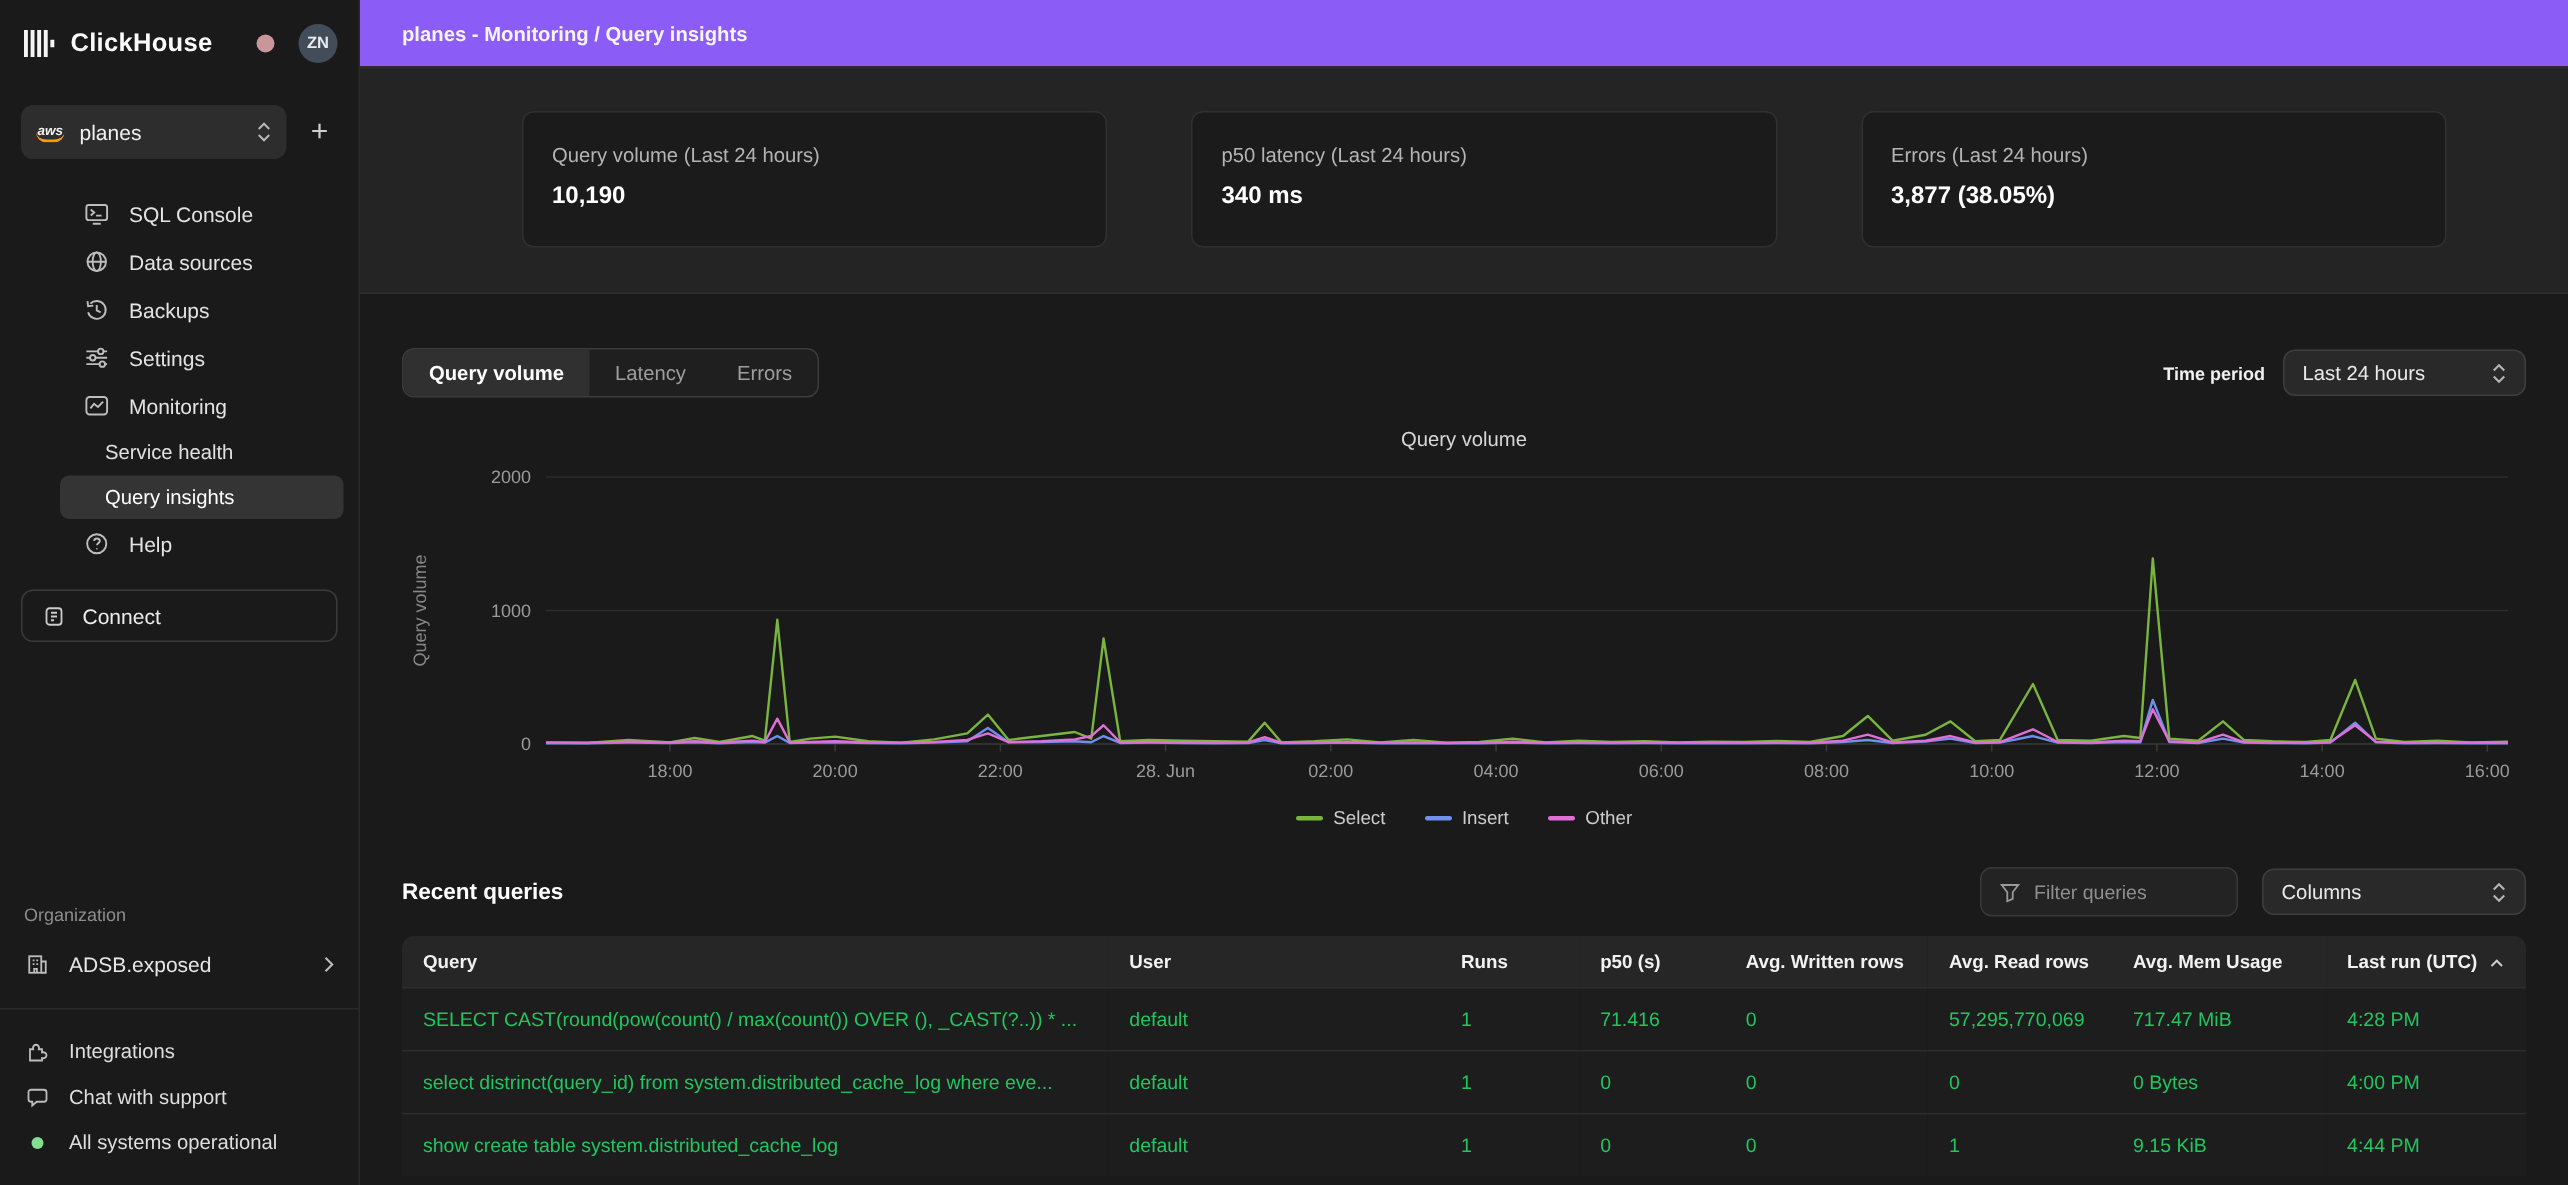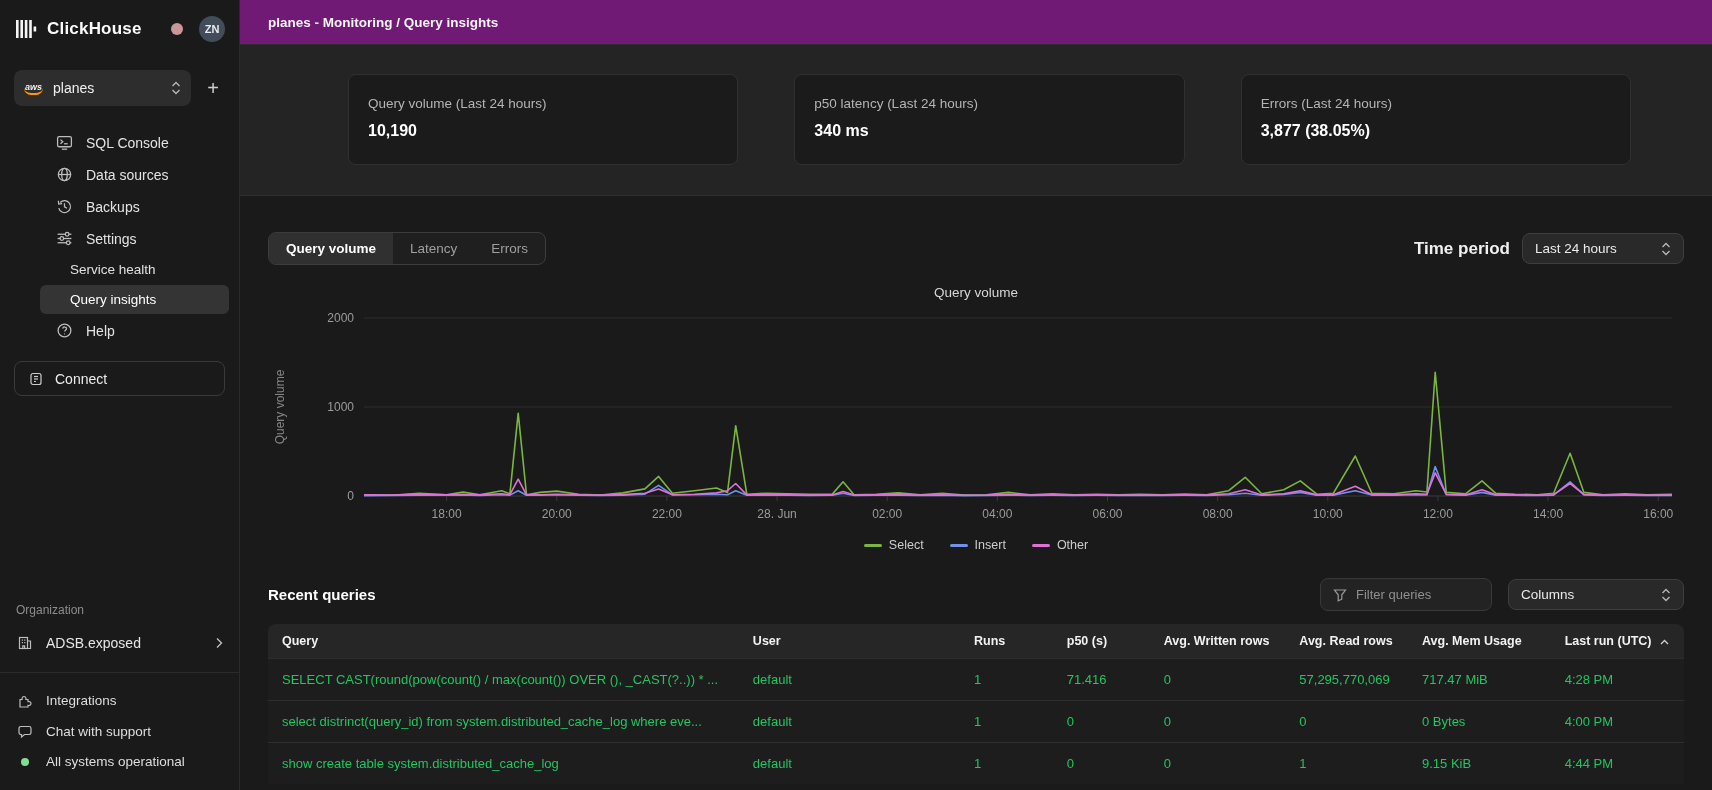--- a/index.html
+++ b/index.html
@@ -42,37 +42,37 @@
   .sidebar-spacer { flex:1; }
   .org-label { font-size:12px; color:#8d8d8d; padding:0 16px; margin-bottom:10px; }
   .org-item { display:flex; align-items:center; gap:13px; padding:7px 16px; color:#e6e6e6; cursor:pointer; }
   .org-chevron { margin-left:auto; }
   .side-divider { height:1px; background:#2b2b2c; margin:14px 0 12px 0; }
   .foot-item { display:flex; align-items:center; gap:13px; padding:7px 16px; color:#dedede; cursor:pointer; font-size:13.5px; }
   .status-dot { width:8px; height:8px; border-radius:50%; background:#83de92; margin:0 4.5px; }
 
   
   .main { flex:1; display:flex; flex-direction:column; height:100%; overflow:hidden; }
-  .topbar { height:45px; min-height:45px; background:#701a75; border-bottom:1px solid #2c2c2d;
+  .topbar { height:45px; min-height:45px; background:#8b5cf6; border-bottom:1px solid #2c2c2d;
     display:flex; align-items:center; padding:0 28px; }
   .page-title { font-size:13.5px; font-weight:700; color:#f5f5f5; }
 
   .metrics-strip { background:#242425; border-bottom:1px solid #2e2e2f; padding:29px 81px 30px 108px;
     display:flex; gap:56px; }
   .metric-card { flex:1; background:#1b1b1c; border:1px solid #303031; border-radius:8px; padding:21px 19px 24px 19px; }
   .metric-label { font-size:13.5px; color:#b4b4b4; margin-bottom:11px; }
   .metric-value { font-size:16px; font-weight:700; color:#ffffff; }
 
   .content { flex:1; padding:0 28px; background:#1a1a1b; overflow:hidden; }
   .controls-row { margin-top:36px; display:flex; align-items:center; justify-content:space-between; }
   .tab-group { display:inline-flex; border:1px solid #3c3c3d; border-radius:8px; overflow:hidden; background:#1f1f20; }
   .tab { padding:8px 17px; font-size:13.5px; color:#9e9e9e; cursor:pointer; }
   .tab.active { background:#303031; color:#ffffff; font-weight:700; }
   .time-period { display:flex; align-items:center; gap:12px; }
-  .time-period-label { font-size:17px; font-weight:700; color:#f0f0f0; }
+  .time-period-label { font-size:12px; font-weight:700; color:#f0f0f0; }
   .select-box { display:flex; align-items:center; justify-content:space-between; gap:10px;
     background:#29292a; border:1px solid #3e3e3f; border-radius:8px; padding:7px 12px;
     font-size:13.5px; color:#eaeaea; cursor:pointer; }
   .select-box.w160 { width:162px; }
   .select-box.w175 { width:176px; }
 
   .chart-title { text-align:center; font-size:13.5px; color:#d6d6d6; margin-top:20px; }
   .chart-svg { margin-top:4px; }
   .chart-legend { display:flex; justify-content:center; gap:26px; margin-top:2px; }
   .legend-item { display:flex; align-items:center; gap:7px; cursor:pointer; }
@@ -168,20 +168,29 @@
         <svg width="17" height="17" viewBox="0 0 16 16" fill="none" stroke="#bdbdbd" stroke-width="1.2">
           <line x1="1.5" y1="4" x2="14.5" y2="4"></line>
             <circle cx="10.5" cy="4" r="1.7" fill="#1a1a1b"></circle>
           <line x1="1.5" y1="8" x2="14.5" y2="8"></line>
             <circle cx="5.5" cy="8" r="1.7" fill="#1a1a1b"></circle>
           <line x1="1.5" y1="12" x2="14.5" y2="12"></line>
             <circle cx="11.5" cy="12" r="1.7" fill="#1a1a1b"></circle>
         </svg>
       </span>
       <span>Settings</span>
+    </div>
+    <div class="nav-item">
+      <span class="nav-icon">
+        <svg width="17" height="17" viewBox="0 0 16 16" fill="none" stroke="#bdbdbd" stroke-width="1.2">
+          <rect x="1.5" y="2.5" width="13" height="11" rx="2"></rect>
+          <polyline points="4,9.6 6.3,6.8 8.8,8.8 12,5.4"></polyline>
+        </svg>
+      </span>
+      <span>Monitoring</span>
     </div>
     <div class="nav-sub">Service health</div>
     <div class="nav-sub active">Query insights</div>
     <div class="nav-item">
       <span class="nav-icon">
         <svg width="17" height="17" viewBox="0 0 16 16" fill="none" stroke="#bdbdbd" stroke-width="1.2">
           <circle cx="8" cy="8" r="6"></circle>
           <path d="M6.3 6.2c.2-1 1-1.6 1.9-1.5.9 0 1.7.7 1.7 1.6 0 1.2-1.7 1.4-1.7 2.6"></path>
           <circle cx="8.1" cy="11.2" r="0.5" fill="#bdbdbd" stroke="none"></circle>
         </svg>

